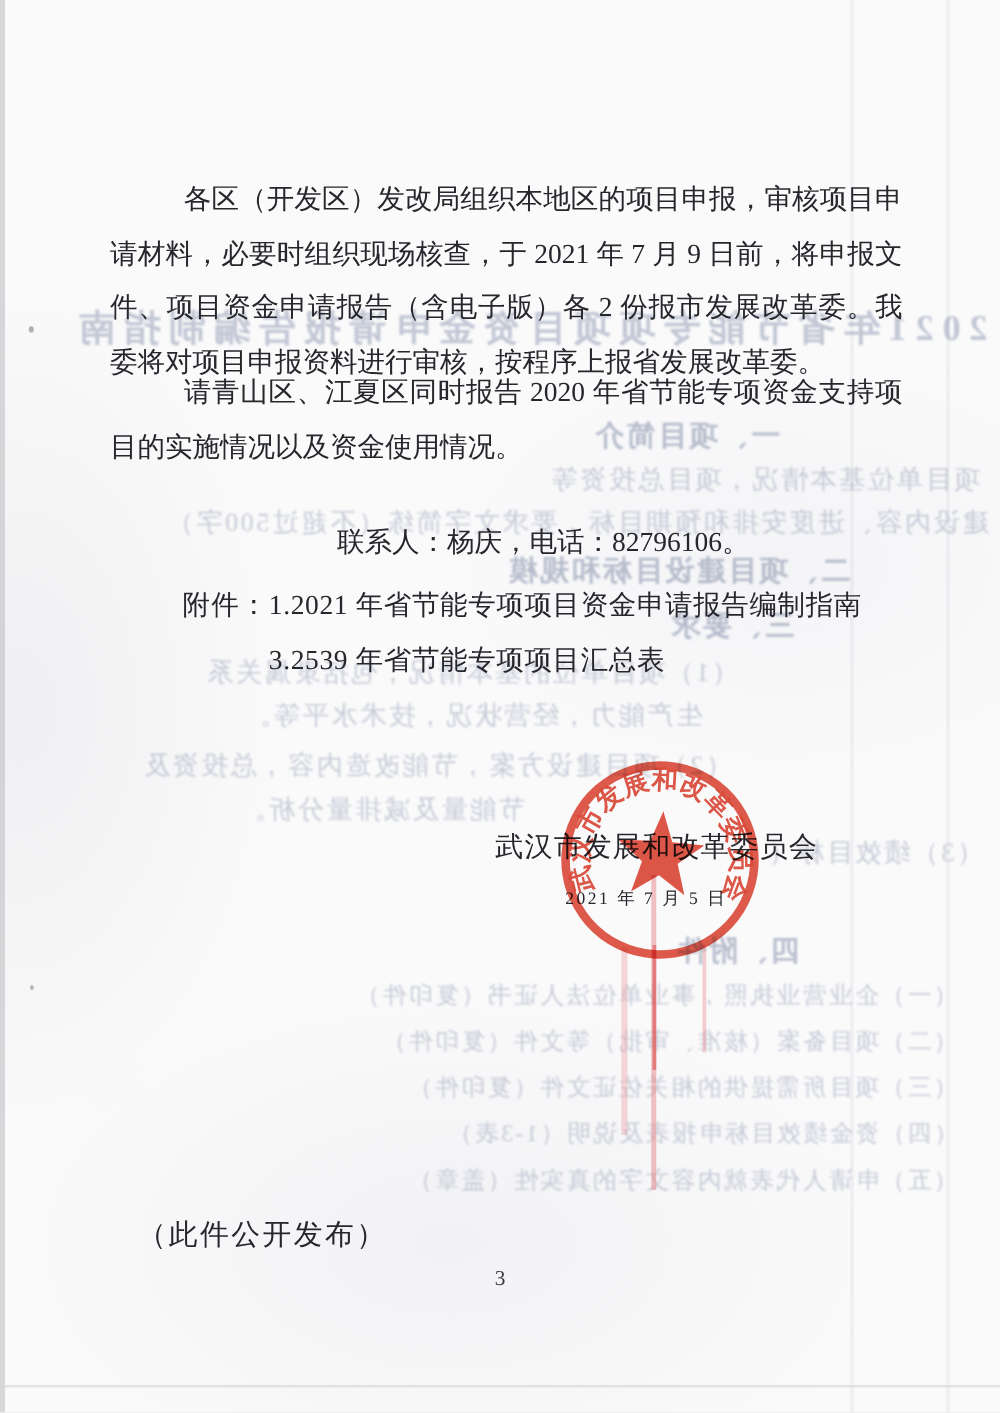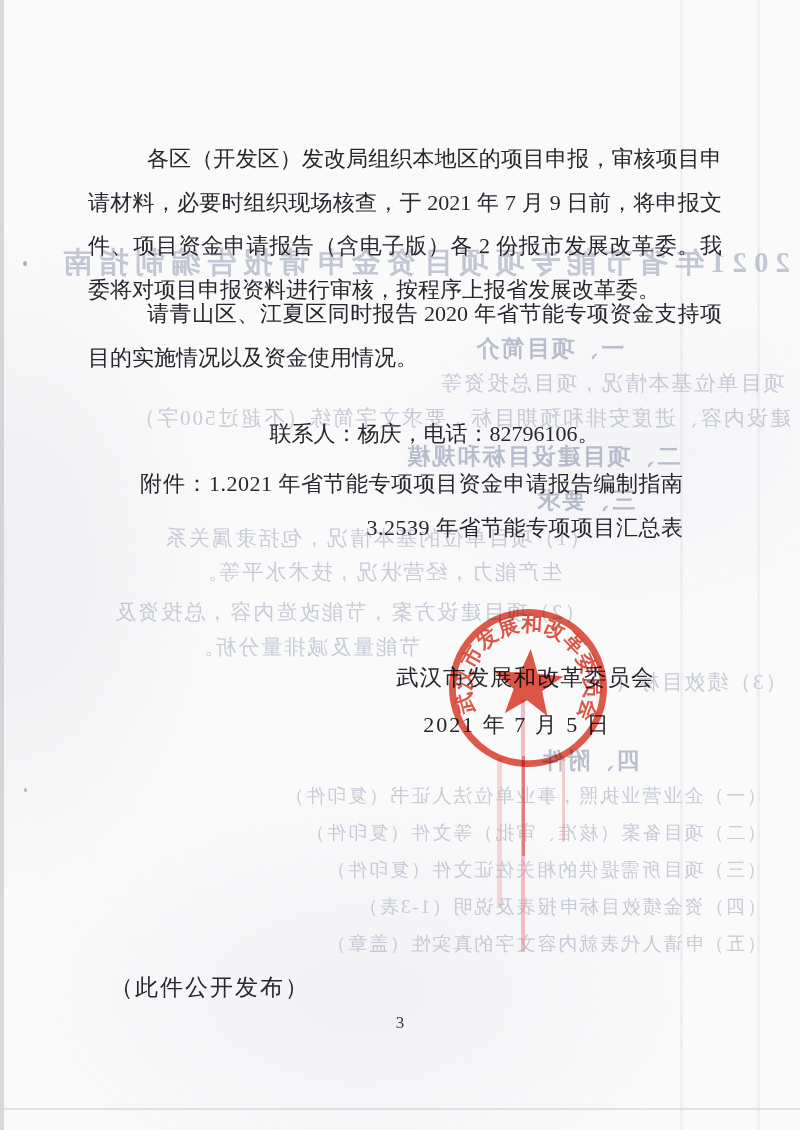--- a/index.html
+++ b/index.html
@@ -56,33 +56,33 @@
   .para{
     position:absolute;left:84px;width:634px;
     font-size:22px;line-height:43.5px;
     text-align:justify;text-indent:59px;
     margin:4px;
   }
   .p1{top:133px;}
   .p2{top:288px;}
   .p3{top:408px;text-align:center;}
   .attach{
-    position:absolute;left:140px;top:462px;
+    position:absolute;left:146px;top:462px;
     display:flex;align-items:flex-start;
-    font-size:22px;line-height:43.5px;text-align:right;
+    font-size:22px;line-height:43.5px;
   }
   .attach .lbl{white-space:nowrap;letter-spacing:1px;}
   .attach .items{display:flex;flex-direction:column;}
   .attach .items div{white-space:nowrap;letter-spacing:.5px;}
   .sign{
     position:absolute;left:396px;top:662px;width:242px;
     text-align:center;z-index:2;
   }
   .sign .org{font-size:22.5px;letter-spacing:1px;white-space:nowrap;}
-  .sign .date{font-size:22px;letter-spacing:2px;margin-top:17px;white-space:nowrap;}
+  .sign .date{font-size:14px;letter-spacing:2px;margin-top:17px;white-space:nowrap;}
   .pub{
     position:absolute;left:110px;top:972px;
     font-size:23px;letter-spacing:2px;
   }
   .pageno{
     position:absolute;left:0;top:1013px;width:100%;
     text-align:center;font-size:17px;color:#3a3a42;
   }
 
   

